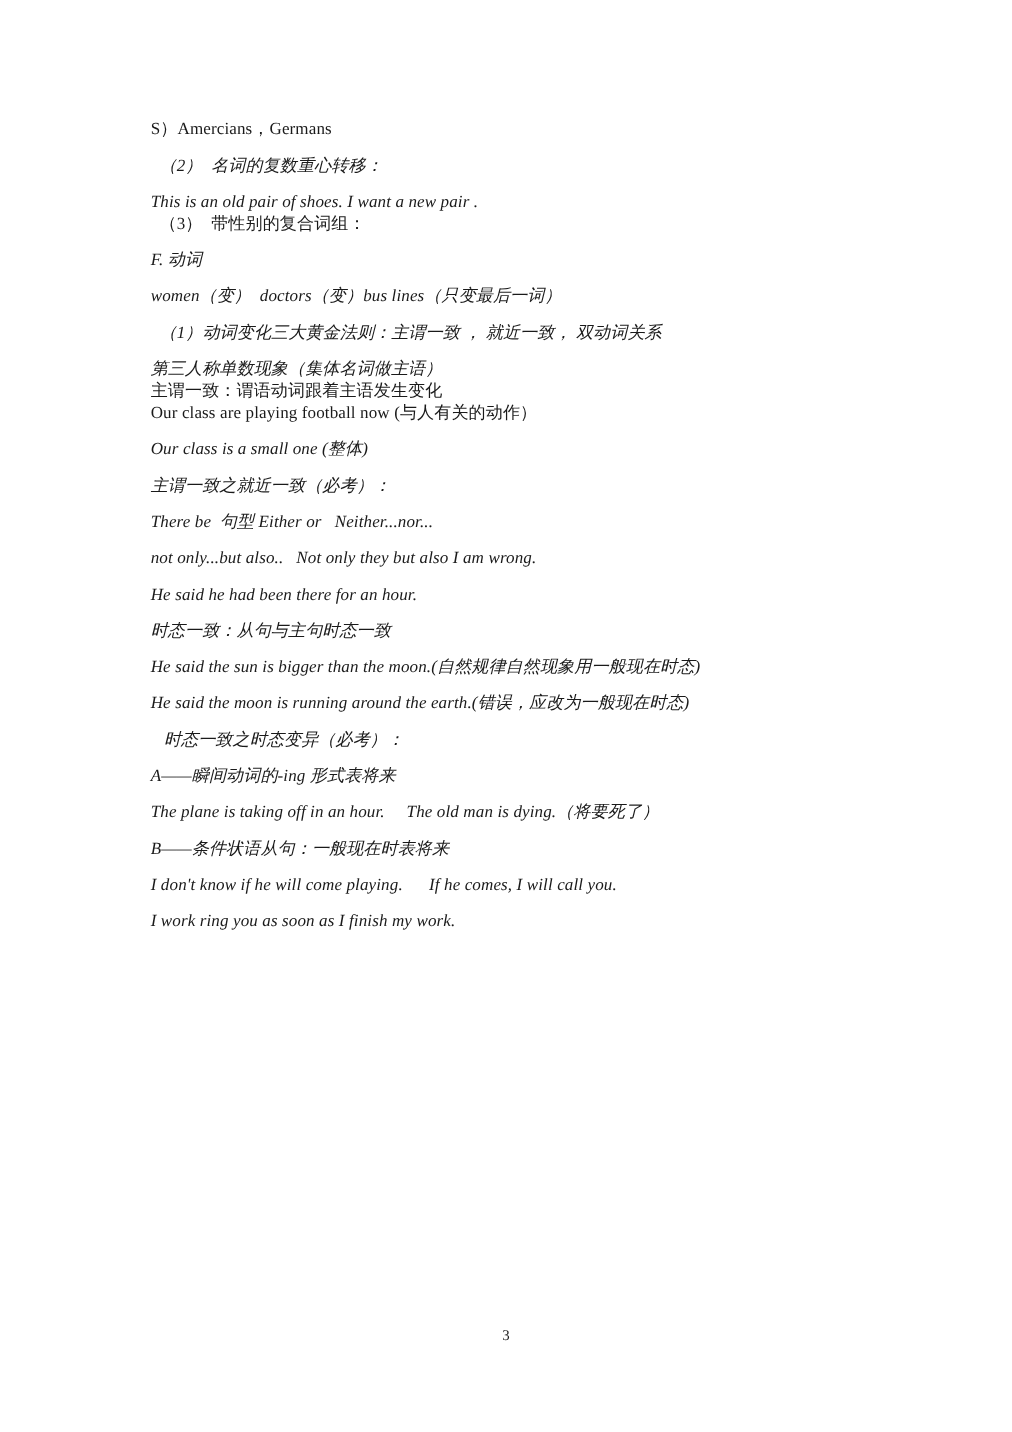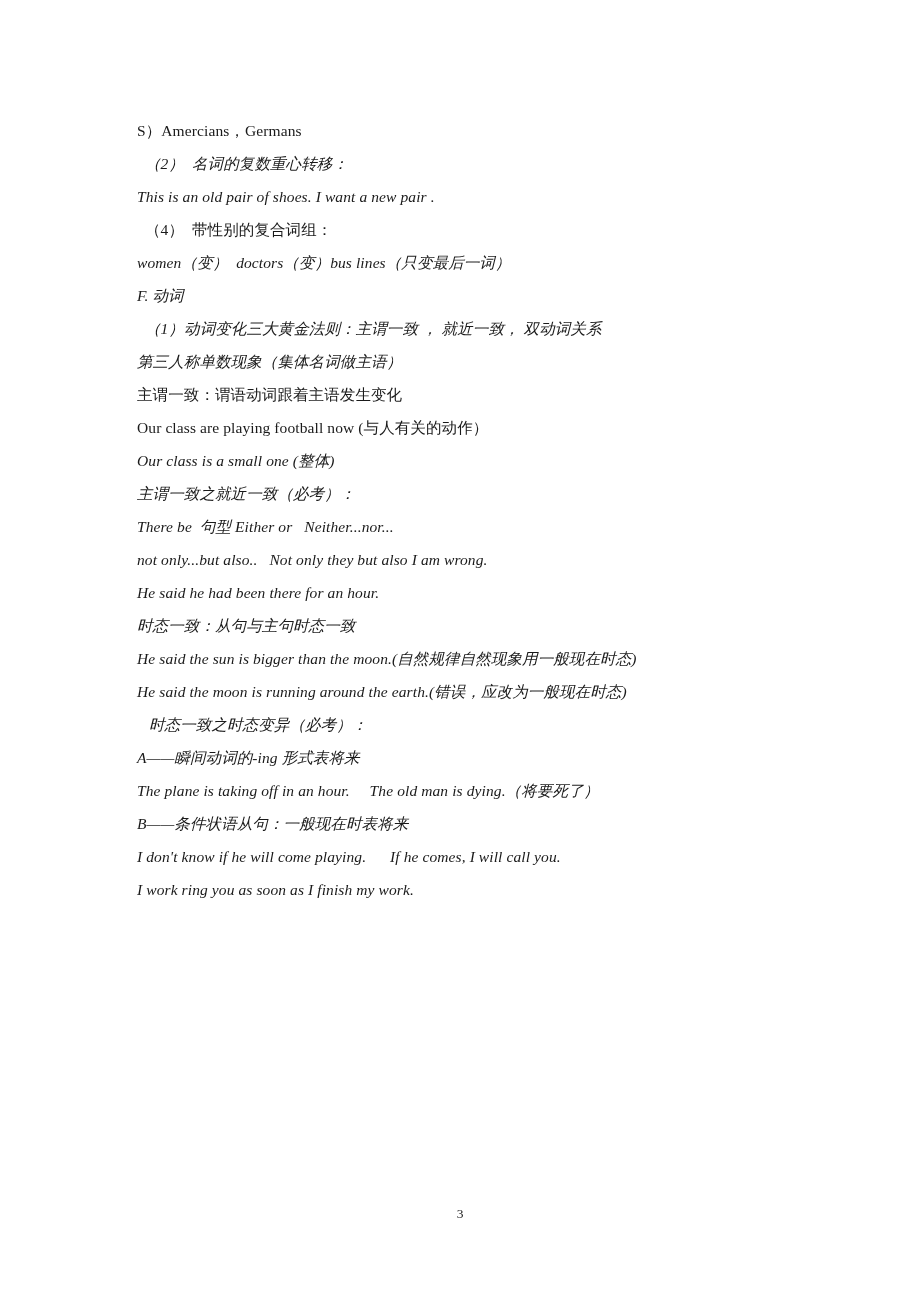--- a/index.html
+++ b/index.html
@@ -30,21 +30,21 @@
   
   .line {
     font-size: 15.5px;
     line-height: 20px;
     white-space: pre-wrap;
     letter-spacing: 0.1px;
     color: #1a1a1a;
   }
   
   .gap-lg   { margin-top: 13px; font-style: italic; }
-  .gap-none { margin-top: 13px; }
+  .gap-none { margin-top: 0px; }
 
   .indent-1 { padding-left: 8px; }
 
   .page-number {
     position: absolute;
     left: 0;
     right: 0;
     top: 1206px;
     text-align: center;
     font-size: 13.5px;
@@ -56,23 +56,23 @@
 </head>
 <body>
 
 <div class="page">
 
   <div class="doc-body">
 
     <div class="line gap-none">S）Amercians，Germans</div>
     <div class="line gap-lg indent-1">（2）  名词的复数重心转移：</div>
     <div class="line gap-lg">This is an old pair of shoes. I want a new pair .</div>
-    <div class="line gap-none indent-1">（4）  带性别的复合词组：</div>
+    <div class="line gap-none indent-1">（3）  带性别的复合词组：</div>
+    <div class="line gap-lg">F. 动词</div>
     <div class="line gap-lg">women（变）  doctors（变）bus lines（只变最后一词）</div>
-    <div class="line gap-lg">F. 动词</div>
     <div class="line gap-lg indent-1">（1）动词变化三大黄金法则：主谓一致 ， 就近一致， 双动词关系</div>
     <div class="line gap-lg">第三人称单数现象（集体名词做主语）</div>
     <div class="line gap-none">主谓一致：谓语动词跟着主语发生变化</div>
     <div class="line gap-none">Our class are playing football now (与人有关的动作）</div>
     <div class="line gap-lg">Our class is a small one (整体)</div>
     <div class="line gap-lg">主谓一致之就近一致（必考）：</div>
     <div class="line gap-lg">There be  句型 Either or   Neither...nor...</div>
     <div class="line gap-lg">not only...but also..   Not only they but also I am wrong.</div>
     <div class="line gap-lg">He said he had been there for an hour.</div>
     <div class="line gap-lg">时态一致：从句与主句时态一致</div>

